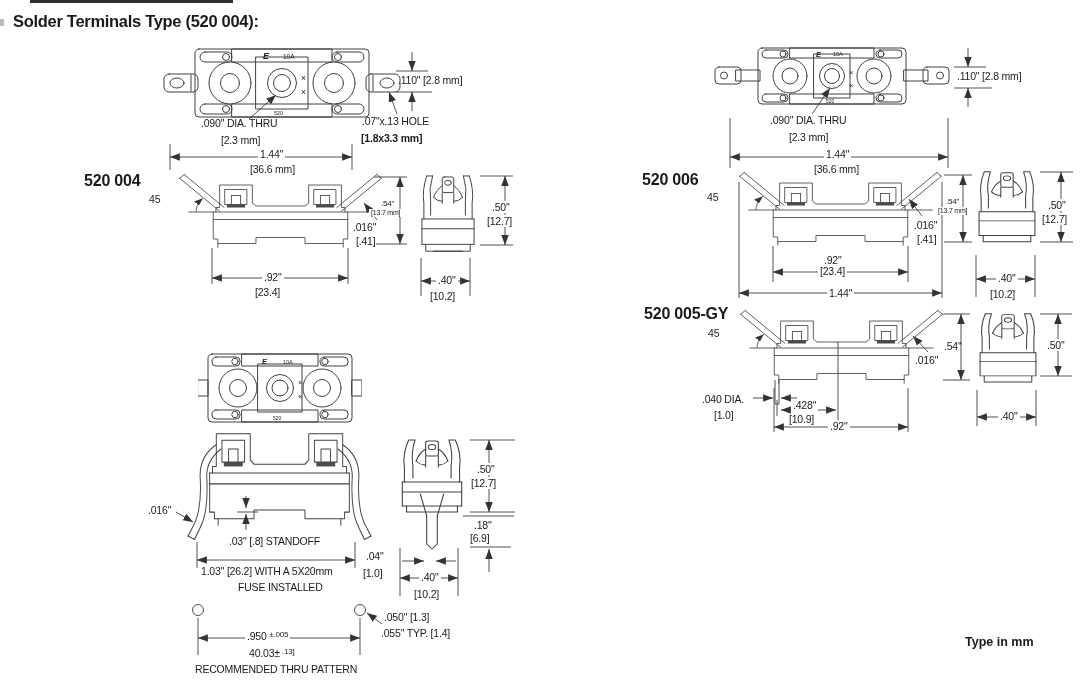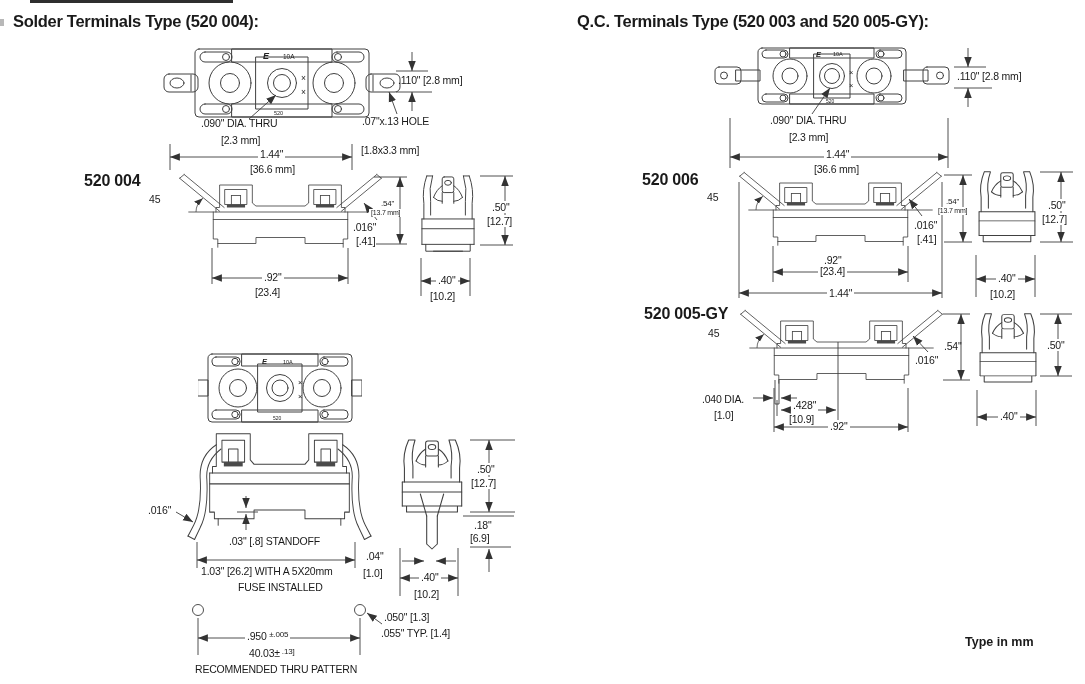--- a/index.html
+++ b/index.html
@@ -325,30 +325,29 @@
       <line x1="1040" y1="314" x2="1072" y2="314"></line>
       <line x1="1040" y1="376" x2="1072" y2="376"></line>
       <line x1="1058" y1="314" x2="1058" y2="376" marker-start="url(#ah)" marker-end="url(#ah)"></line>
       <line x1="977" y1="390" x2="977" y2="426"></line>
       <line x1="1036" y1="390" x2="1036" y2="426"></line>
       <line x1="977" y1="417" x2="1036" y2="417" marker-start="url(#ah)" marker-end="url(#ah)"></line>
     </g>
   </svg>
 
   <div class="title" style="left:13px;top:12px;">Solder Terminals Type (520 004):</div>
-  <div class="title" style="left:577px;top:12px;">Q.C. Terminals Type (520 003 and 520 005-GY):</div>
 
   <div class="model" style="left:84px;top:172px;">520 004</div>
   <div class="model" style="left:642px;top:171px;">520 006</div>
   <div class="model" style="left:644px;top:305px;">520 005-GY</div>
 
   <div class="dl" style="left:201px;top:117px;">.090" DIA. THRU</div>
   <div class="dl" style="left:221px;top:134px;">[2.3 mm]</div>
   <div class="dl" style="left:362px;top:115px;">.07"x.13 HOLE</div>
-  <div class="dl" style="left:361px;top:144px;">[1.8x3.3 mm]</div>
+  <div class="dl" style="left:361px;top:132px;font-weight:bold;">[1.8x3.3 mm]</div>
   <div class="dl" style="left:398px;top:74px;">.110" [2.8 mm]</div>
   <div class="dl bg" style="left:258px;top:148px;">1.44"</div>
   <div class="dl" style="left:250px;top:163px;">[36.6 mm]</div>
   <div class="dl" style="left:149px;top:193px;">45</div>
   <div class="dl sm bg" style="left:379px;top:199px;">.54"</div>
   <div class="dl xs bg" style="left:369px;top:209px;">[13.7 mm]</div>
   <div class="dl" style="left:353px;top:221px;">.016"</div>
   <div class="dl" style="left:356px;top:235px;">[.41]</div>
   <div class="dl bg" style="left:262px;top:271px;">.92"</div>
   <div class="dl" style="left:255px;top:286px;">[23.4]</div>

